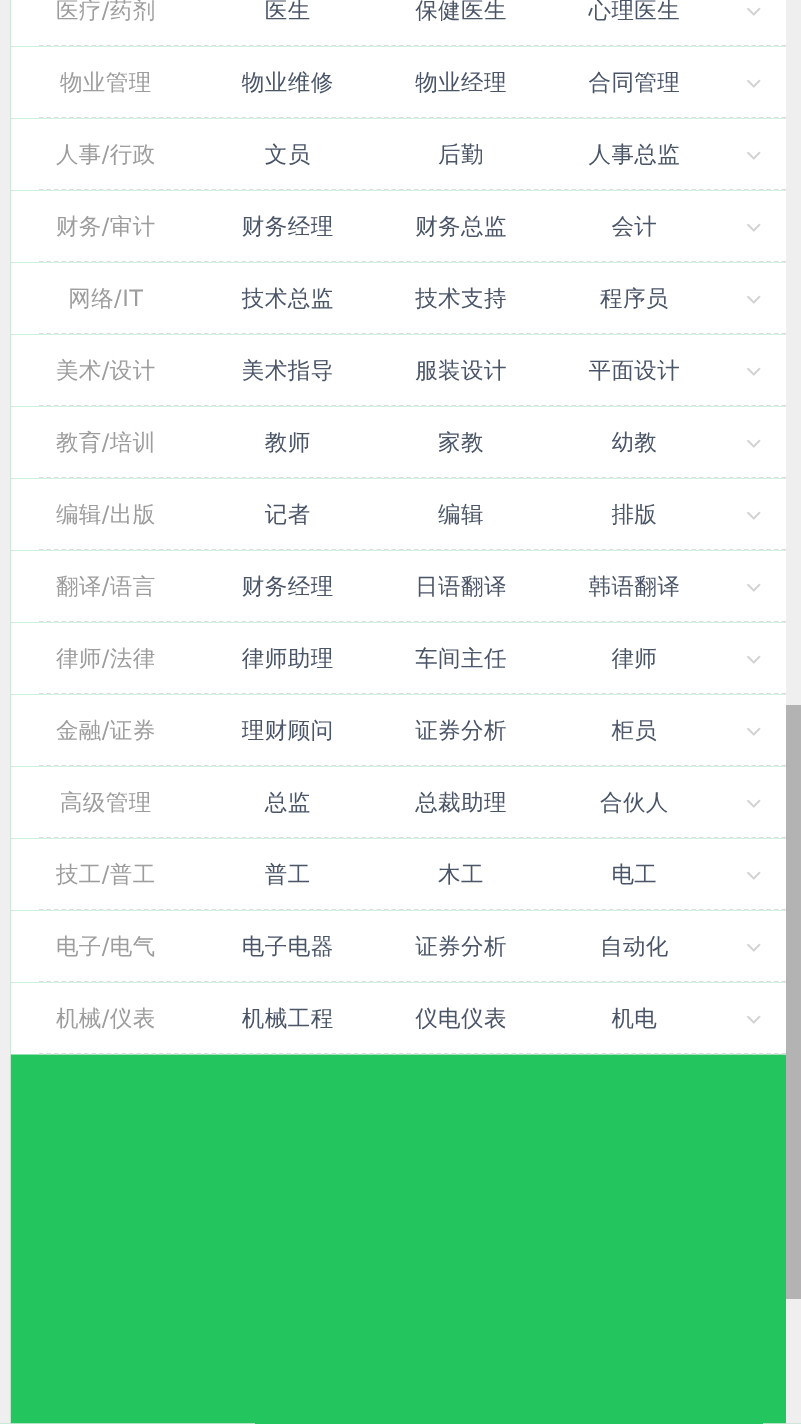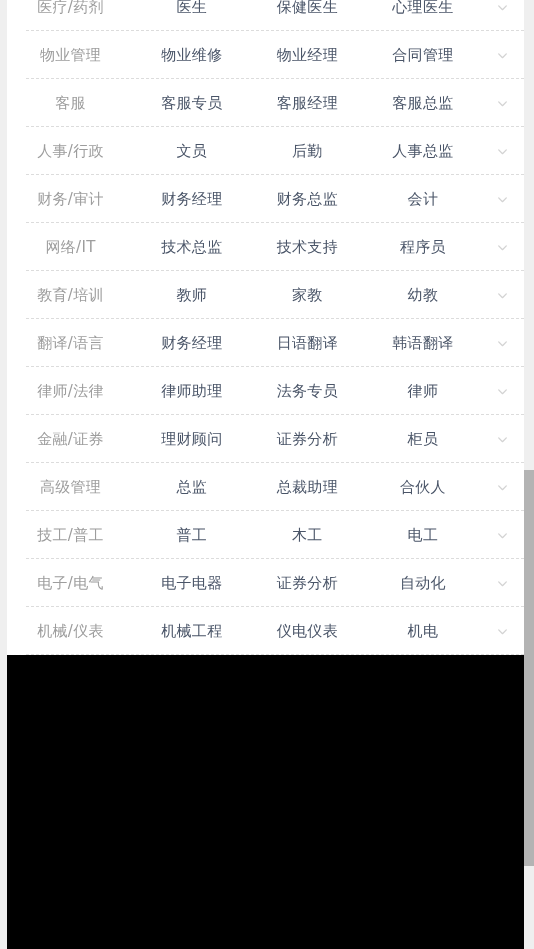--- a/index.html
+++ b/index.html
@@ -25,21 +25,21 @@
     background:#efefef;
     z-index:3;
   }
 
   
   .card {
     position:absolute;
     left:7px; top:0;
     width:517px;
     height:949px;
-    background:#000000;
+    background:#22c55e;
     overflow:hidden;
   }
 
   
   .list {
     position:absolute;
     left:0; top:-17px;
     width:517px;
   }
 
@@ -141,33 +141,20 @@
           <div class="cell cell-job">合同管理</div>
           <div class="cell-chevron">
             <span class="chevron-icon">
               <svg viewBox="0 0 24 24" fill="none" stroke="currentColor" stroke-width="2.4" stroke-linecap="round" stroke-linejoin="round">
                 <polyline points="5 9 12 16 19 9"></polyline>
               </svg>
             </span>
           </div>
         </div>
         <div class="row">
-          <div class="cell cell-cat">客服</div>
-          <div class="cell cell-job">客服专员</div>
-          <div class="cell cell-job">客服经理</div>
-          <div class="cell cell-job">客服总监</div>
-          <div class="cell-chevron">
-            <span class="chevron-icon">
-              <svg viewBox="0 0 24 24" fill="none" stroke="currentColor" stroke-width="2.4" stroke-linecap="round" stroke-linejoin="round">
-                <polyline points="5 9 12 16 19 9"></polyline>
-              </svg>
-            </span>
-          </div>
-        </div>
-        <div class="row">
           <div class="cell cell-cat">人事/行政</div>
           <div class="cell cell-job">文员</div>
           <div class="cell cell-job">后勤</div>
           <div class="cell cell-job">人事总监</div>
           <div class="cell-chevron">
             <span class="chevron-icon">
               <svg viewBox="0 0 24 24" fill="none" stroke="currentColor" stroke-width="2.4" stroke-linecap="round" stroke-linejoin="round">
                 <polyline points="5 9 12 16 19 9"></polyline>
               </svg>
             </span>
@@ -193,49 +180,75 @@
           <div class="cell cell-job">程序员</div>
           <div class="cell-chevron">
             <span class="chevron-icon">
               <svg viewBox="0 0 24 24" fill="none" stroke="currentColor" stroke-width="2.4" stroke-linecap="round" stroke-linejoin="round">
                 <polyline points="5 9 12 16 19 9"></polyline>
               </svg>
             </span>
           </div>
         </div>
         <div class="row">
+          <div class="cell cell-cat">美术/设计</div>
+          <div class="cell cell-job">美术指导</div>
+          <div class="cell cell-job">服装设计</div>
+          <div class="cell cell-job">平面设计</div>
+          <div class="cell-chevron">
+            <span class="chevron-icon">
+              <svg viewBox="0 0 24 24" fill="none" stroke="currentColor" stroke-width="2.4" stroke-linecap="round" stroke-linejoin="round">
+                <polyline points="5 9 12 16 19 9"></polyline>
+              </svg>
+            </span>
+          </div>
+        </div>
+        <div class="row">
           <div class="cell cell-cat">教育/培训</div>
           <div class="cell cell-job">教师</div>
           <div class="cell cell-job">家教</div>
           <div class="cell cell-job">幼教</div>
           <div class="cell-chevron">
             <span class="chevron-icon">
               <svg viewBox="0 0 24 24" fill="none" stroke="currentColor" stroke-width="2.4" stroke-linecap="round" stroke-linejoin="round">
                 <polyline points="5 9 12 16 19 9"></polyline>
               </svg>
             </span>
           </div>
         </div>
         <div class="row">
+          <div class="cell cell-cat">编辑/出版</div>
+          <div class="cell cell-job">记者</div>
+          <div class="cell cell-job">编辑</div>
+          <div class="cell cell-job">排版</div>
+          <div class="cell-chevron">
+            <span class="chevron-icon">
+              <svg viewBox="0 0 24 24" fill="none" stroke="currentColor" stroke-width="2.4" stroke-linecap="round" stroke-linejoin="round">
+                <polyline points="5 9 12 16 19 9"></polyline>
+              </svg>
+            </span>
+          </div>
+        </div>
+        <div class="row">
           <div class="cell cell-cat">翻译/语言</div>
           <div class="cell cell-job">财务经理</div>
           <div class="cell cell-job">日语翻译</div>
           <div class="cell cell-job">韩语翻译</div>
           <div class="cell-chevron">
             <span class="chevron-icon">
               <svg viewBox="0 0 24 24" fill="none" stroke="currentColor" stroke-width="2.4" stroke-linecap="round" stroke-linejoin="round">
                 <polyline points="5 9 12 16 19 9"></polyline>
               </svg>
             </span>
           </div>
         </div>
         <div class="row">
           <div class="cell cell-cat">律师/法律</div>
           <div class="cell cell-job">律师助理</div>
-          <div class="cell cell-job">法务专员</div>
+          <div class="cell cell-job">车间主任</div>
           <div class="cell cell-job">律师</div>
           <div class="cell-chevron">
             <span class="chevron-icon">
               <svg viewBox="0 0 24 24" fill="none" stroke="currentColor" stroke-width="2.4" stroke-linecap="round" stroke-linejoin="round">
                 <polyline points="5 9 12 16 19 9"></polyline>
               </svg>
             </span>
           </div>
         </div>
         <div class="row">

